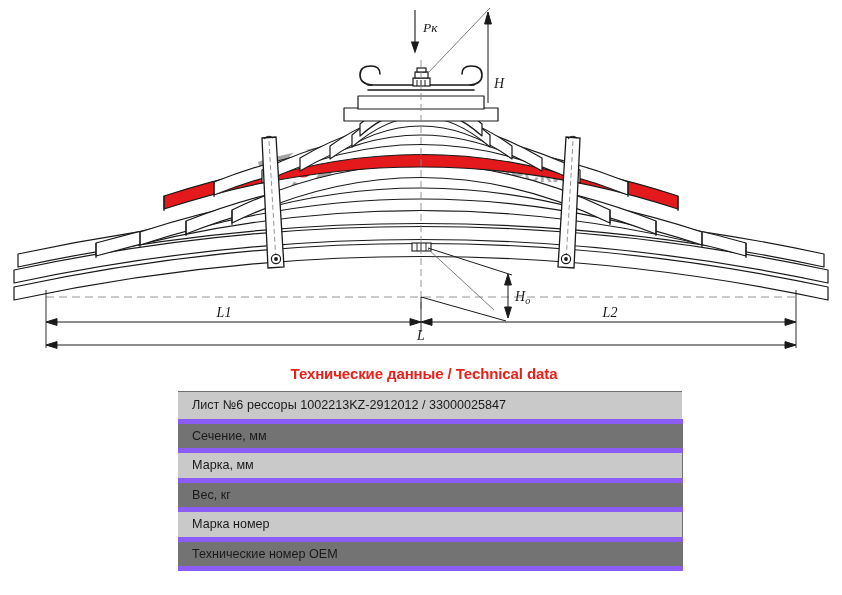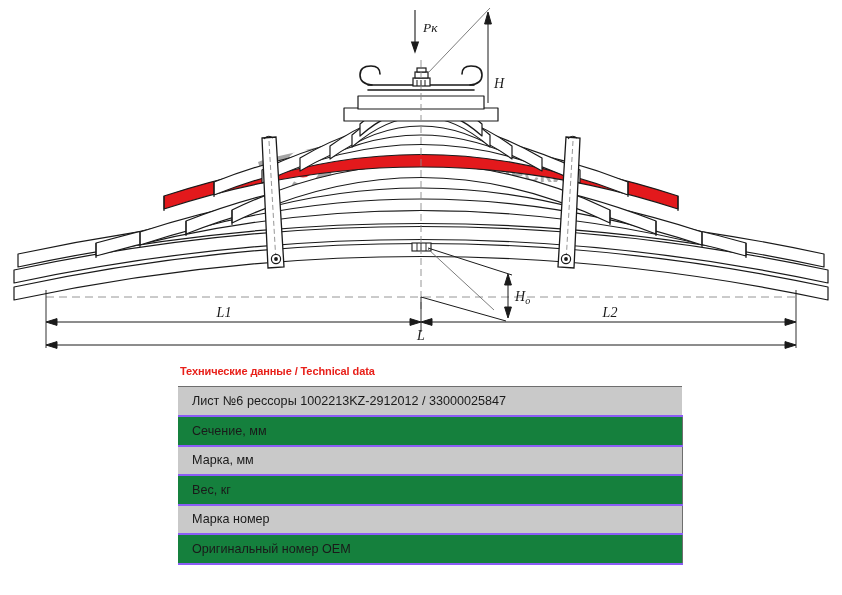--- a/index.html
+++ b/index.html
@@ -8,44 +8,45 @@
     background:#ffffff;
     font-family:"Liberation Sans", sans-serif;
     overflow:hidden;
     position:relative;
   }
   #stage{position:absolute;left:0;top:0;width:842px;height:595px;}
   #diagram{position:absolute;left:0;top:0;width:842px;height:360px;}
   .tbl-wrap{position:absolute;left:178px;top:365px;width:490px;}
   .tbl-title{
     color:#e8201a;
-    font-size:11px;
+    font-size:15px;
     font-weight:bold;
     letter-spacing:-0.1px;
     margin:0 0 9px 2px;
     white-space:nowrap;
+    text-align:center;
   }
   table.specs{
     border-collapse:collapse;
     width:490px;
     table-layout:fixed;
   }
   table.specs tr{height:29.5px;}
   table.specs td{
     font-size:12.6px;
     color:#1a1a1a;
     padding:0 0 0 14px;
     border-top:1px solid #6e6e6e;
-    border-bottom:2px solid #8b5cf6;
+    border-bottom:5px solid #8b5cf6;
     vertical-align:middle;
     white-space:nowrap;
     overflow:hidden;
   }
   tr.gray td{background:#c9c9c9;}
-  tr.white td{background:#15803d;}
+  tr.white td{background:#737373;}
   td.k{width:240px;border-right:1px solid #6e6e6e;}
   td.v{width:250px;}
   td.full{width:490px;}
 </style>
 </head>
 <body>
 
 <div id="stage">
 
   <div id="diagram">
@@ -236,20 +237,20 @@
         </tr>
         <tr class="white">
           <td class="k">Вес, кг</td>
           <td class="v">16,5</td>
         </tr>
         <tr class="gray">
           <td class="k">Марка номер</td>
           <td class="v">50ХГФА</td>
         </tr>
         <tr class="white">
-          <td class="k">Оригинальный номер OEM</td>
+          <td class="k">Технические номер OEM</td>
           <td class="v">6520-2912106</td>
         </tr>
       </tbody>
     </table>
   </div>
 
 </div>
 
 </body></html>

